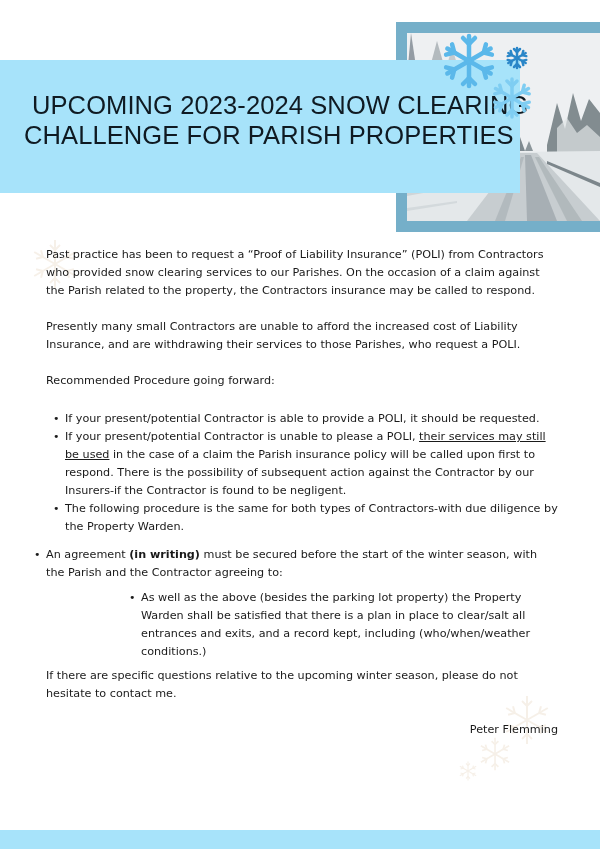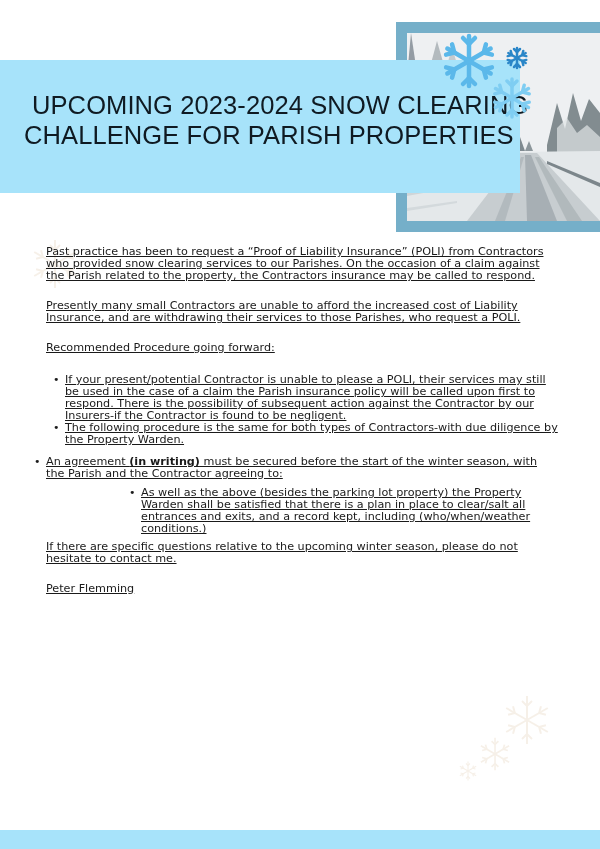--- a/index.html
+++ b/index.html
@@ -30,34 +30,34 @@
   .title span { display: block; white-space: nowrap; }
   .title .l1 { padding-left: 8px; }
 
   .flake { position: absolute; }
 
   .deco-flake { position: absolute; opacity: 0.55; }
 
   .content {
     position: absolute; left: 46px; top: 246px; width: 512px;
     font-family: "DejaVu Sans", sans-serif;
-    font-size: 11.2px; line-height: 12px; color: #1a1a1a; text-decoration: underline;
+    font-size: 11.2px; line-height: 18px; color: #1a1a1a;
   }
   .content p { margin-bottom: 18px; }
   .content ul { list-style: none; }
   .content li { position: relative; }
   .content li::before {
     content: "•"; position: absolute; left: -12px; top: 0; font-size: 11px;
   }
   .l1list { margin-left: 19px; margin-bottom: 10px; }
   .l2list { margin-bottom: 7px; }
   .l3list { margin-left: 95px; margin-bottom: 6px; }
   .u { text-decoration: underline; }
   .b { font-weight: bold; }
-  .sig { margin-top: 4px; }
+  .sig { margin-top: 4px; text-align: right; }
 
   .footer-bar {
     position: absolute; left: 0; top: 830px; width: 600px; height: 19px;
     background: #a7e3fa;
   }
 </style>
 </head>
 <body>
 
 <div class="photo-frame">
@@ -187,20 +187,21 @@
     <use href="#arm4" transform="rotate(300)"></use>
   </g>
 </svg>
 
 <div class="content">
   <p>Past practice has been to request a “Proof of Liability Insurance” (POLI) from Contractors who provided snow clearing services to our Parishes. On the occasion of a claim against the Parish related to the property, the Contractors insurance may be called to respond.</p>
   <p>Presently many small Contractors are unable to afford the increased cost of Liability Insurance, and are withdrawing their services to those Parishes, who request a POLI.</p>
   <p style="margin-bottom:20px">Recommended Procedure going forward:</p>
 
   <ul class="l1list">
+    <li>If your present/potential Contractor is able to provide a POLI, it should be requested.</li>
     <li><span>If your present/potential Contractor is unable to please a POLI, </span><span class="u">their services may still be used</span><span> in the case of a claim the Parish insurance policy will be called upon first to respond. There is the possibility of subsequent action against the Contractor by our Insurers-if the Contractor is found to be negligent.</span></li>
     <li>The following procedure is the same for both types of Contractors-with due diligence by the Property Warden.</li>
   </ul>
 
   <ul class="l2list">
     <li><span>An agreement </span><span class="b">(in writing)</span><span> must be secured before the start of the winter season, with the Parish and the Contractor agreeing to:</span></li>
   </ul>
 
   <ul class="l3list">
     <li>As well as the above (besides the parking lot property) the Property Warden shall be satisfied that there is a plan in place to clear/salt all entrances and exits, and a record kept, including (who/when/weather conditions.)</li>

